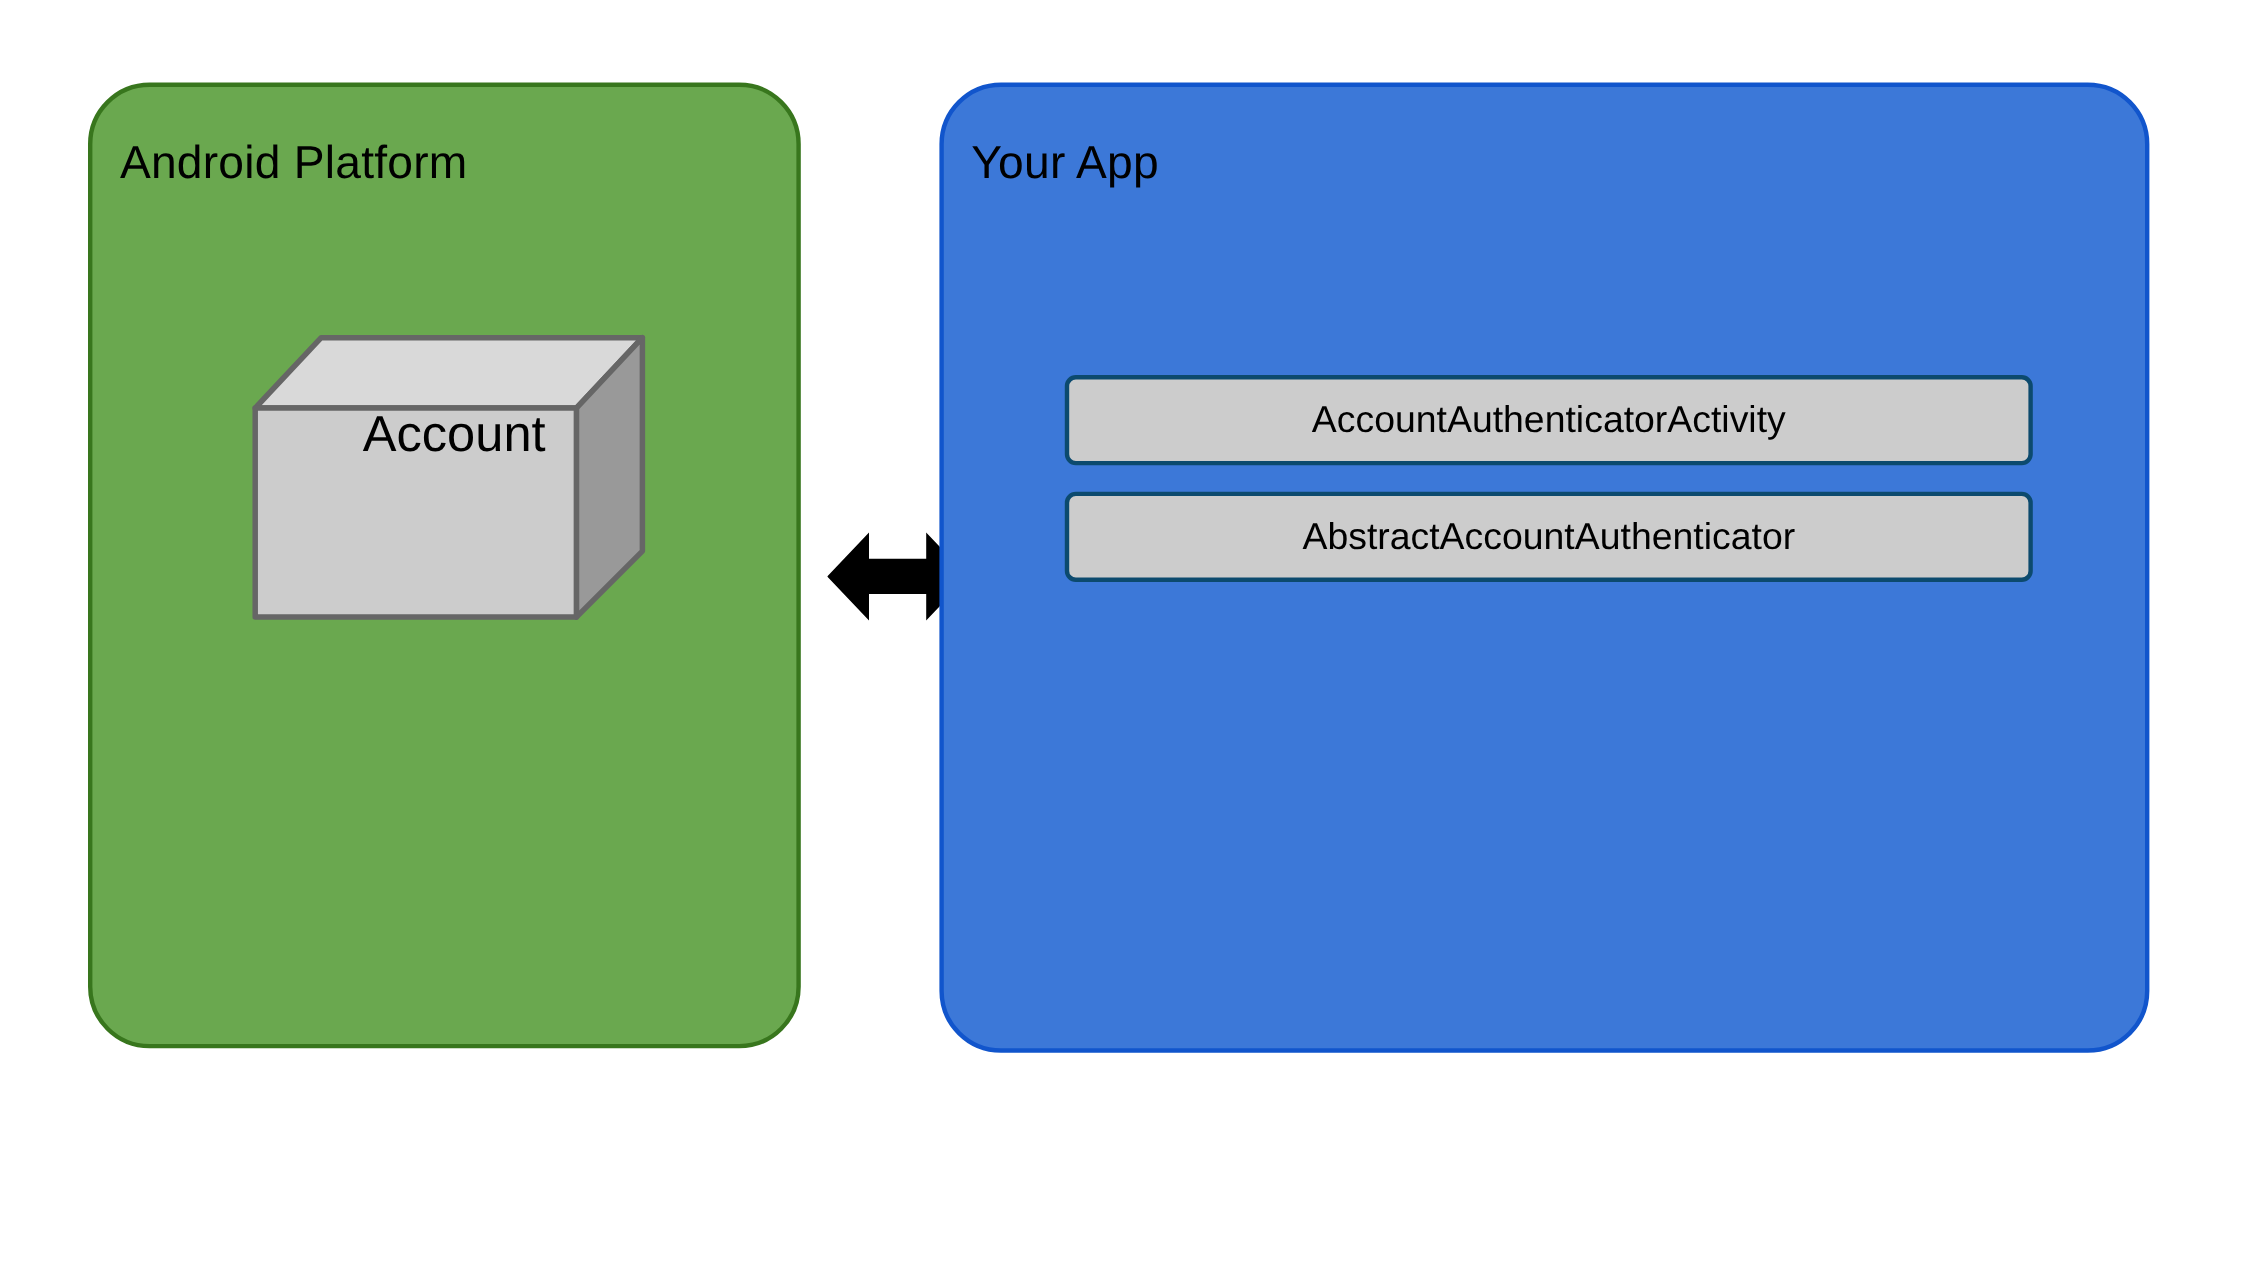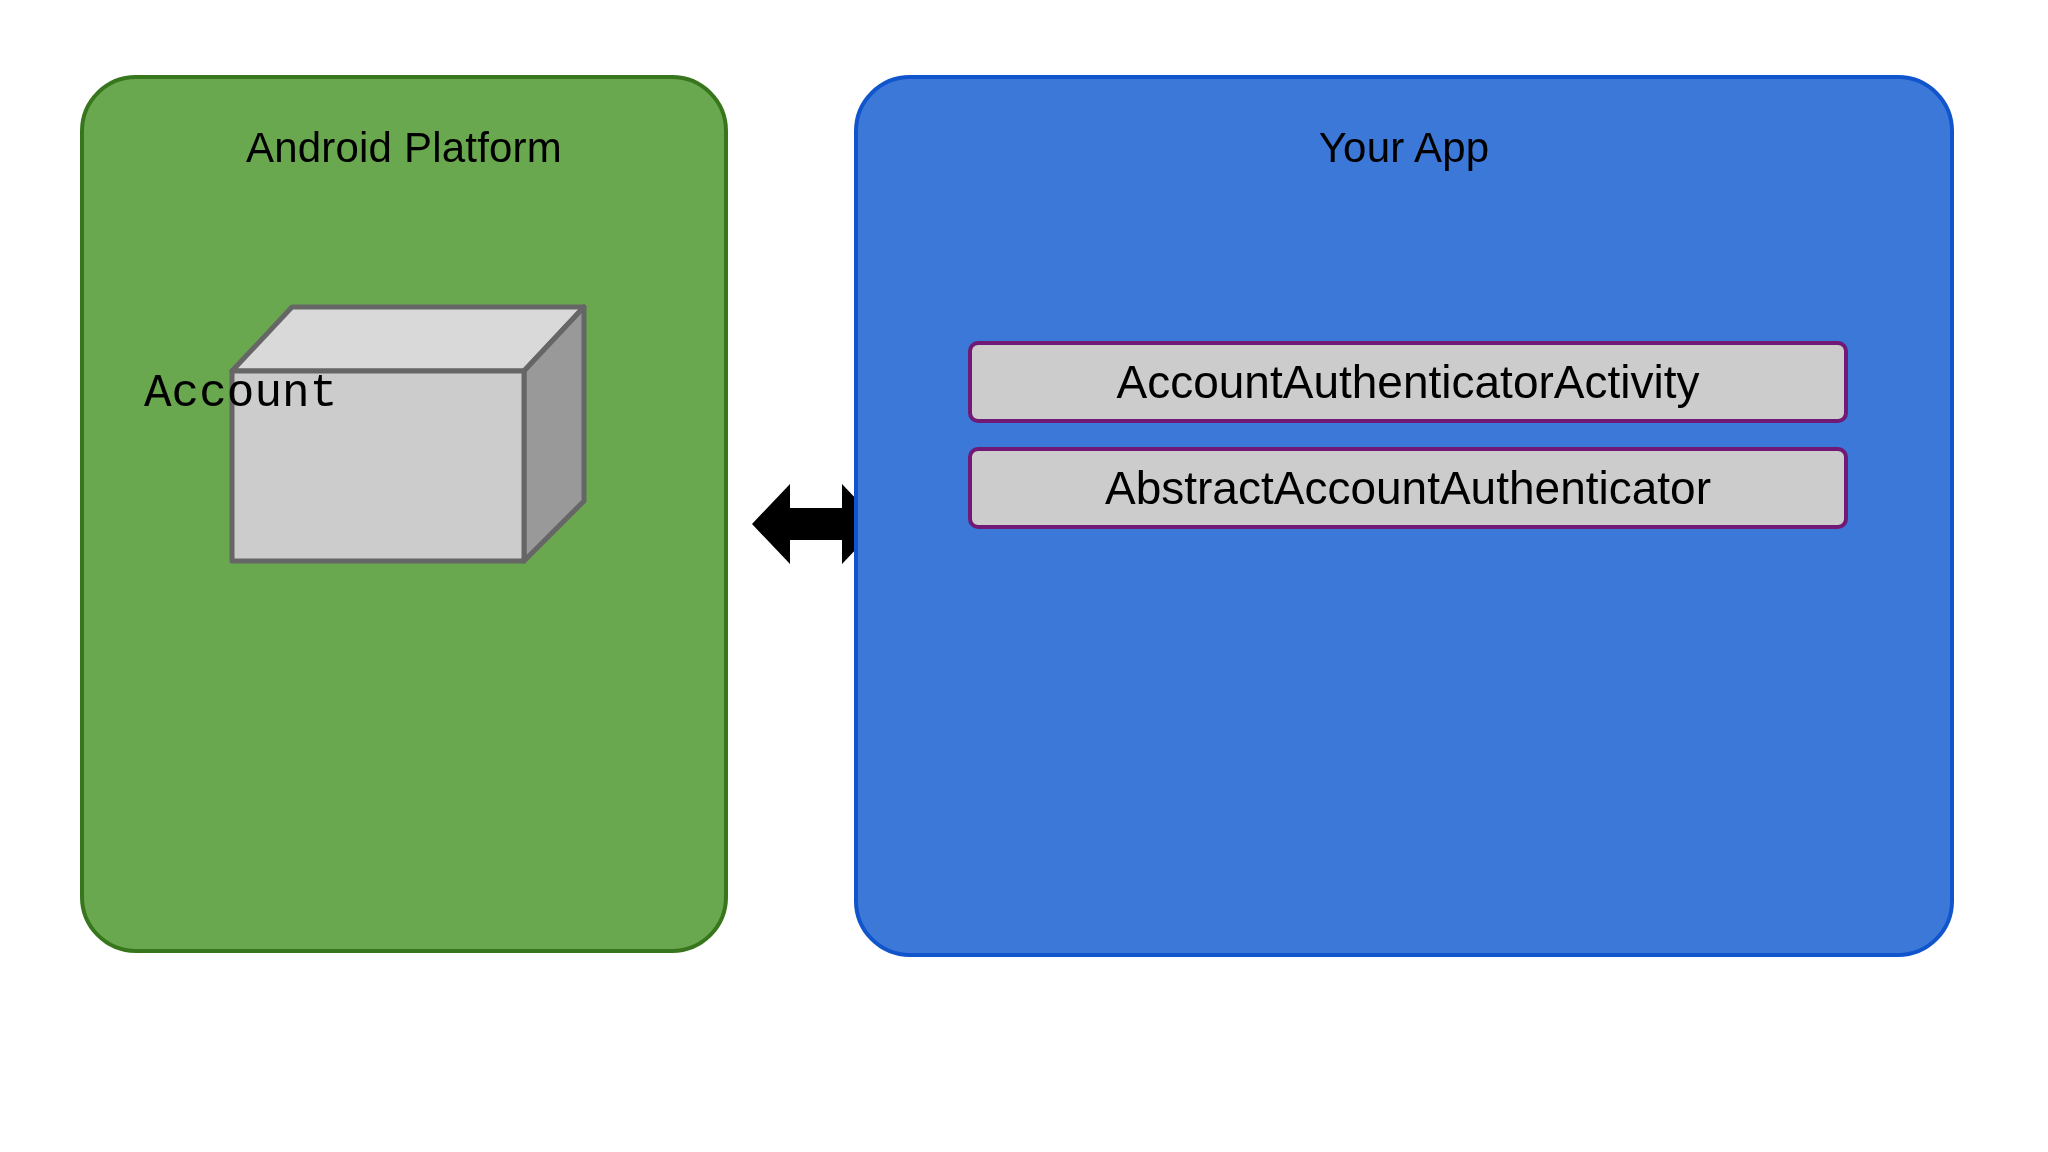--- a/index.html
+++ b/index.html
@@ -43,51 +43,51 @@
     height: 882px;
     background: #3c78d8;
     border: 4px solid #1155cc;
     border-radius: 56px;
   }
 
   .panel-title {
     position: absolute;
     left: 0;
     width: 100%;
-    text-align: center;
+    text-align: left;
     color: #000000;
     font-size: 42px;
     font-weight: 400;
     line-height: 1;
     letter-spacing: 0.2px;
+    padding-left: 25px;
   }
   #platform-title { top: 48px; }
   #app-title { top: 48px; }
 
   
   #cube {
     position: absolute;
     left: 60px;
     top: 200px;
     width: 500px;
     height: 285px;
   }
   #cube svg { display: block; width: 500px; height: 285px; }
 
   #cube-label {
     position: absolute;
     left: 0px;
     top: 85px;
     width: 352px;
-    text-align: left;
+    text-align: right;
     color: #000000;
     font-size: 46px;
     line-height: 1.32;
     pointer-events: none;
-    font-family: Liberation Mono, monospace;
   }
   #cube-label .line { display: block; }
 
   
   #link-arrow {
     position: absolute;
     left: 752px;
     top: 478px;
     width: 128px;
     height: 92px;
@@ -95,27 +95,27 @@
   #link-arrow svg { display: block; width: 128px; height: 92px; }
 
   
   .class-box {
     position: absolute;
     left: 110px;
     width: 880px;
     height: 82px;
     box-sizing: border-box;
     background: #cccccc;
-    border: 4px solid #701a75;
+    border: 4px solid #0c4a6e;
     border-radius: 10px;
     display: flex;
     align-items: center;
     justify-content: center;
     color: #000000;
-    font-size: 46px;
+    font-size: 34px;
     line-height: 1;
   }
   .class-box.b0 { top: 262px; }
   .class-box.b1 { top: 368px; justify-content: center; }
   .class-box.b2 { top: 474px; }
 </style>
 </head>
 <body>
 
 <div id="canvas">

